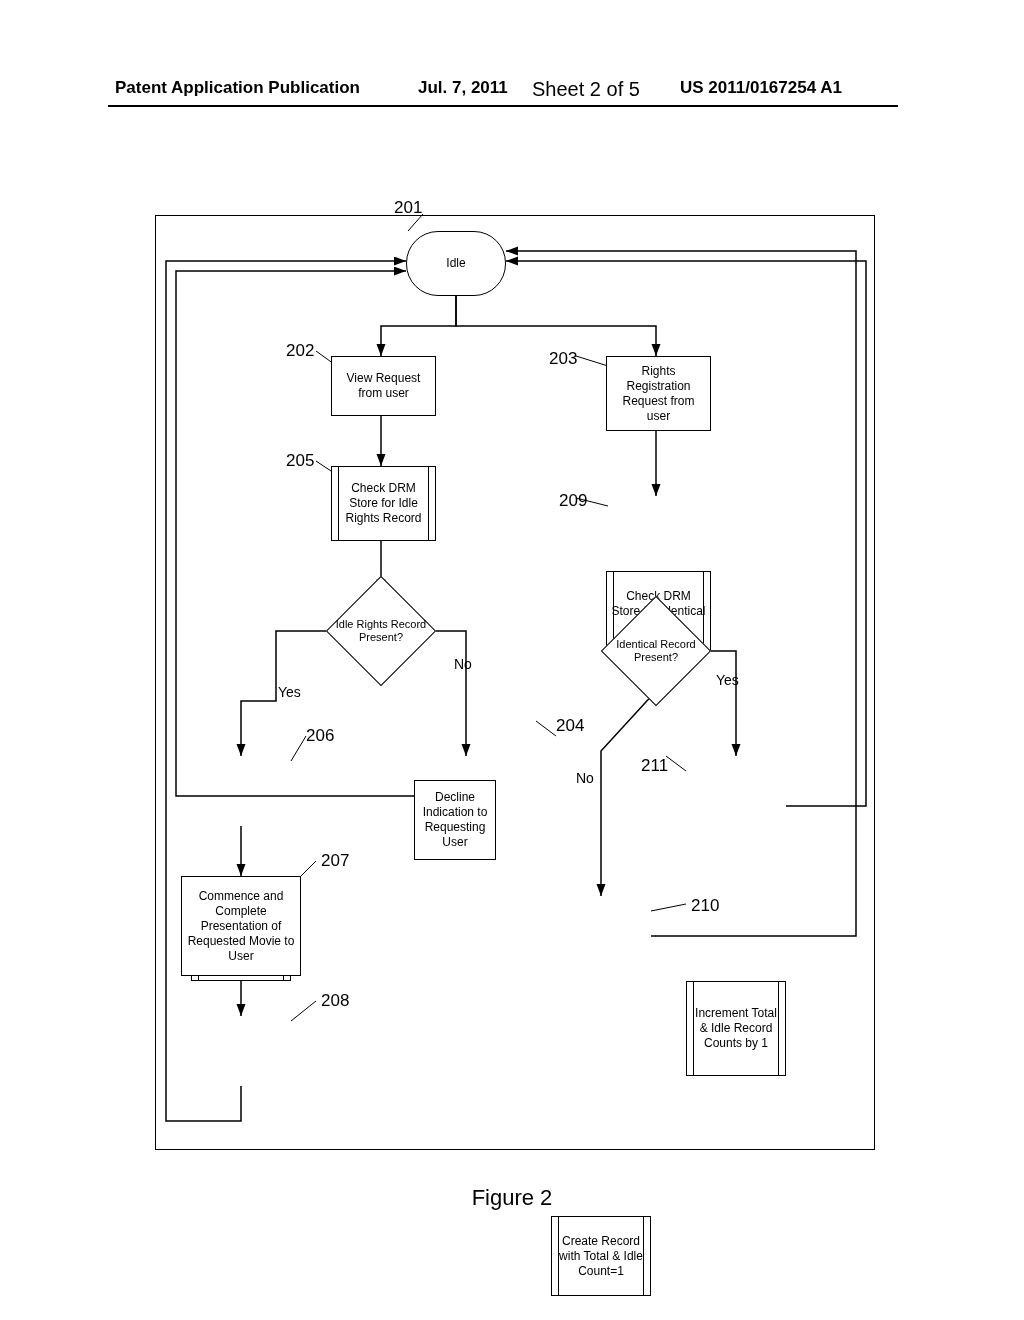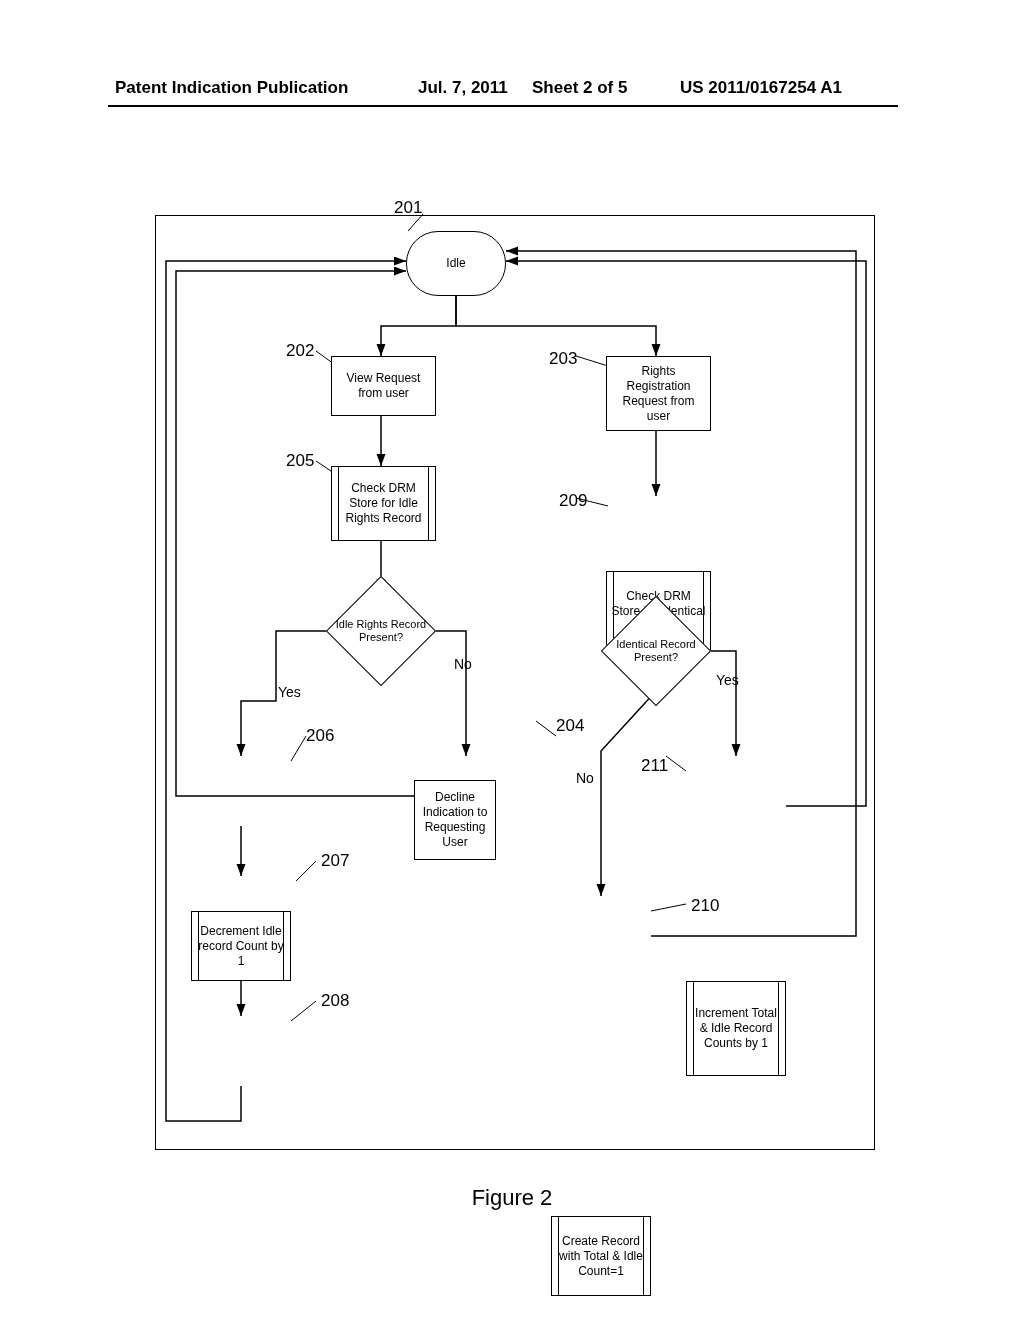--- a/index.html
+++ b/index.html
@@ -20,21 +20,21 @@
   .header {
     position: absolute;
     top: 78px;
     left: 0;
     width: 1024px;
     font-weight: bold;
     font-size: 17px;
   }
   .header .left { position: absolute; left: 115px; }
   .header .mid  { position: absolute; left: 418px; }
-  .header .sheet{ position: absolute; left: 532px; font-weight: bold; font-size: 17px;}
+  .header .sheet{ position: absolute; left: 532px; font-weight: normal; font-size: 20px;}
   .header .right{ position: absolute; left: 680px; text-align: center; }
   .header-rule {
     position: absolute;
     top: 105px;
     left: 108px;
     width: 790px;
     border-top: 2px solid #000;
   }
   .figure-area {
     position: absolute;
@@ -124,21 +124,21 @@
     overflow: visible;
     pointer-events: none;
   }
 </style>
 </head>
 <body>
 
 <div class="page">
 
   <div class="header">
-    <span class="left">Patent Indication Publication</span>
+    <span class="left">Patent Application Publication</span>
     <span class="mid">Jul. 7, 2011</span>
     <span class="sheet">Sheet 2 of 5</span>
     <span class="right">US 2011/0167254 A1</span>
   </div>
   <div class="header-rule"></div>
 
   <div class="figure-area">
 
     <svg class="arrows">
       <defs>
@@ -226,20 +226,23 @@
     </div>
 
     <div class="node" style="left:258px; top:564px; width:82px; height:80px;justify-content:flex-end;">
       <span>Decline Indication to Requesting User</span>
     </div>
 
     <div class="node predef" style="left:530px; top:540px; width:100px; height:95px;">
       <span>Increment Total &amp; Idle Record Counts by 1</span>
     </div>
 
+    <div class="node" style="left:25px; top:660px; width:120px; height:100px;">
+      <span>Commence and Complete Presentation of Requested Movie to User</span>
+    </div>
 
     <div class="node predef" style="left:395px; top:680px; width:100px; height:80px;">
       <span>Create Record with Total &amp; Idle Count=1</span>
     </div>
 
     <div class="refnum" style="left:238px; top:-18px;">201</div>
     <div class="refnum" style="left:130px; top:125px;">202</div>
     <div class="refnum" style="left:393px; top:133px;">203</div>
     <div class="refnum" style="left:130px; top:235px;">205</div>
     <div class="refnum" style="left:393px; top:275px;margin-left:10px;">209</div>

